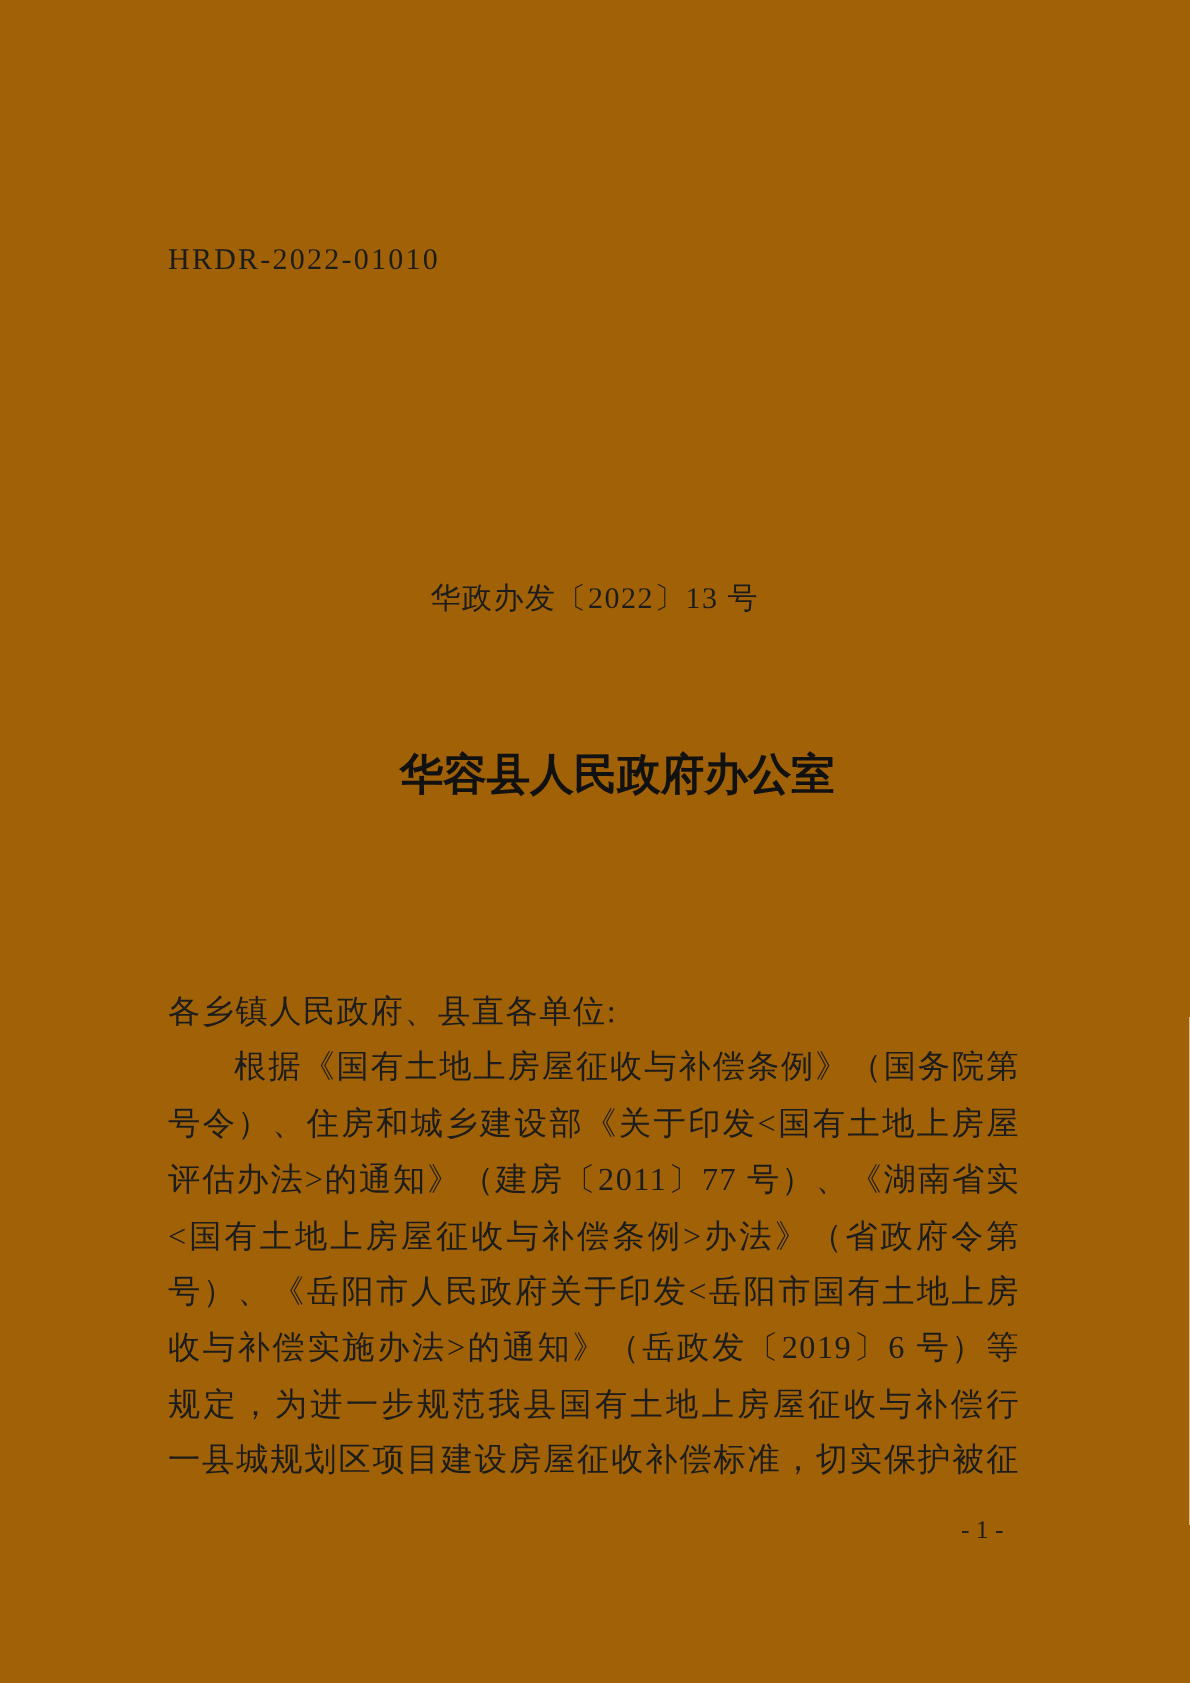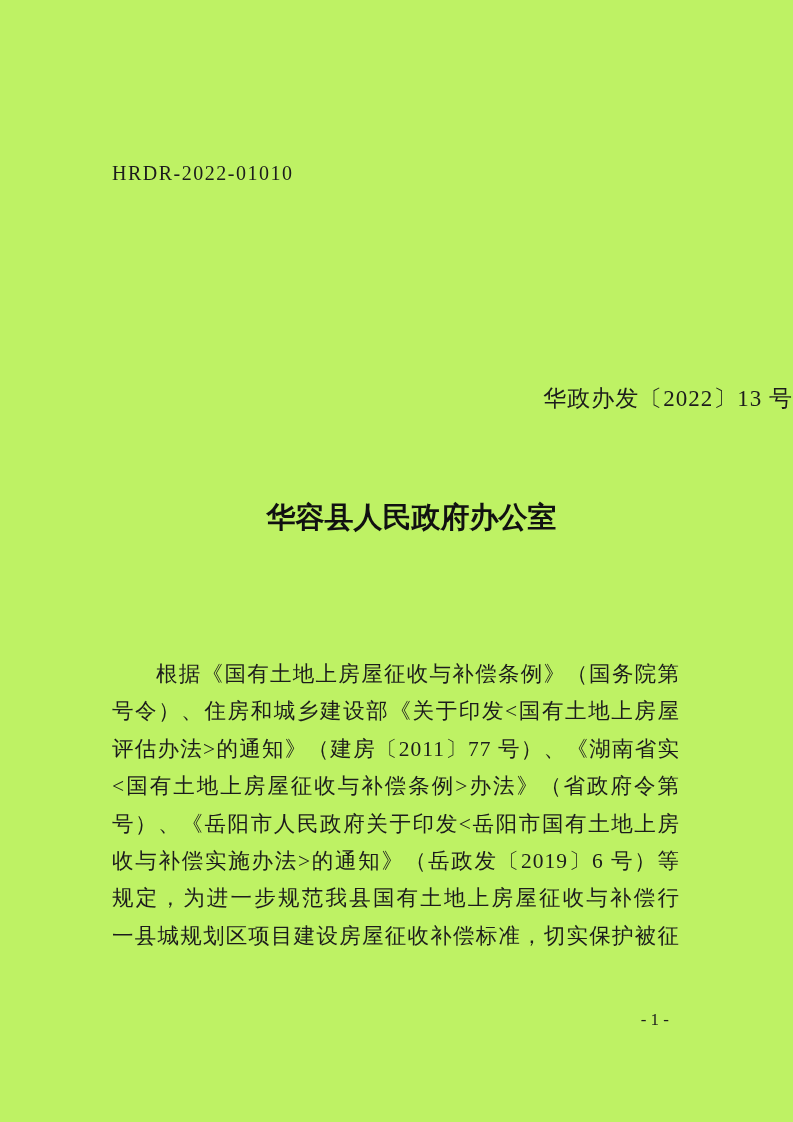--- a/index.html
+++ b/index.html
@@ -4,43 +4,43 @@
 <style>
   html, body {
     margin: 0;
     padding: 0;
     background: #ffffff;
   }
   .page {
     position: relative;
     width: 793px;
     height: 1122px;
-    background: #bef264;
+    background: #a16207;
     color: #1a1a1a;
     overflow: hidden;
     font-family: "Liberation Serif", "DejaVu Serif", serif;
   }
   .doc-code {
     position: absolute;
     left: 112px;
     top: 161px;
     font-size: 20px;
     line-height: 24px;
     letter-spacing: 1.5px;
     font-family: "Liberation Serif", "DejaVu Serif", serif;
     color: #1c1c1c;
     white-space: pre;
   }
   .issue-number {
     position: absolute;
     left: 0;
     top: 383px;
     width: 100%;
-    text-align: right;
-    font-size: 23px;
+    text-align: center;
+    font-size: 20px;
     line-height: 32px;
     letter-spacing: 1px;
     font-family: "Liberation Serif", "DejaVu Serif", serif;
     color: #1c1c1c;
     white-space: pre;
   }
   .doc-title {
     position: absolute;
     left: 15px;
     top: 499px;
@@ -96,20 +96,21 @@
 
   <div class="doc-code">HRDR-2022-01010</div>
 
   <div class="issue-number">华政办发〔2022〕13 号</div>
 
   <div class="doc-title">
     <div class="title-line">华容县人民政府办公室</div>
   </div>
 
   <div class="doc-body">
+    <div class="body-line">各乡镇人民政府、县直各单位:</div>
     <div class="body-line jline indent">根据《国有土地上房屋征收与补偿条例》（国务院第 590</div>
     <div class="body-line jline">号令）、住房和城乡建设部《关于印发&lt;国有土地上房屋征收</div>
     <div class="body-line jline">评估办法&gt;的通知》（建房〔2011〕77 号）、《湖南省实施</div>
     <div class="body-line jline">&lt;国有土地上房屋征收与补偿条例&gt;办法》（省政府令第 268</div>
     <div class="body-line jline">号）、《岳阳市人民政府关于印发&lt;岳阳市国有土地上房屋征</div>
     <div class="body-line jline">收与补偿实施办法&gt;的通知》（岳政发〔2019〕6 号）等有关</div>
     <div class="body-line jline">规定，为进一步规范我县国有土地上房屋征收与补偿行为，统</div>
     <div class="body-line jline">一县城规划区项目建设房屋征收补偿标准，切实保护被征收人</div>
   </div>
 

